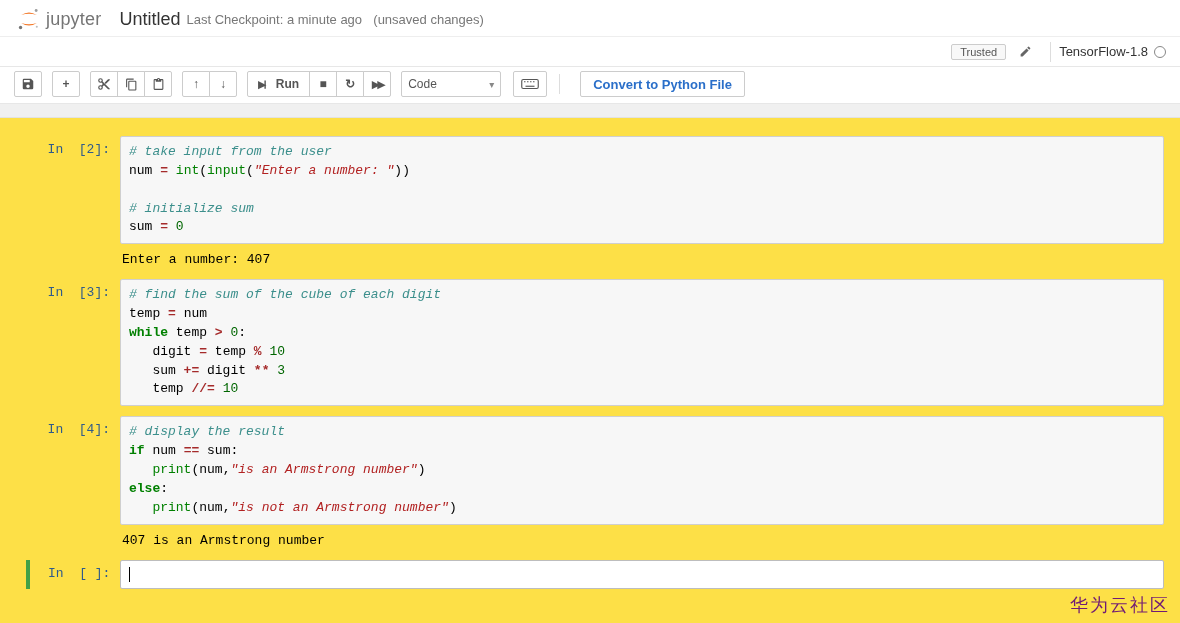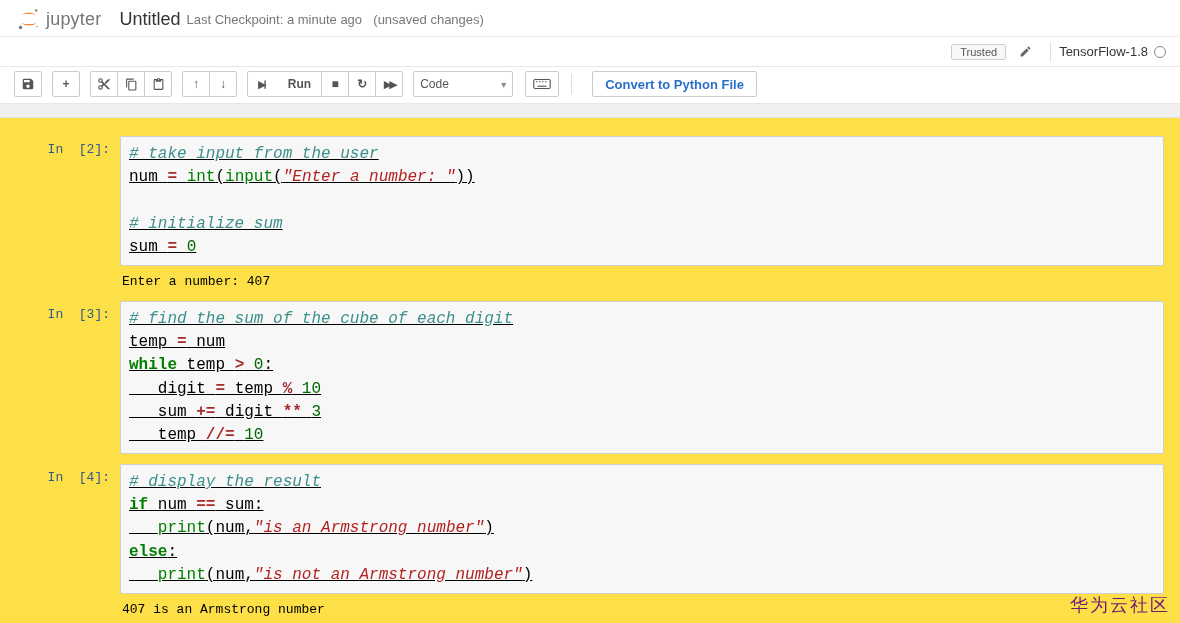--- a/index.html
+++ b/index.html
@@ -25,34 +25,34 @@
   .kernel-indicator { width: 12px; height: 12px; border: 1px solid #888; border-radius: 50%; }
 
   
   .toolbar { display: flex; align-items: center; padding: 4px 14px 6px; gap: 4px; border-bottom: 1px solid #e7e7e7; background:#fff;}
   .btn-group { display: flex; }
   .btn { border: 1px solid #ccc; background: #fff; height: 26px; min-width: 28px; display: flex; align-items: center; justify-content: center; font-size: 12px; color: #555; padding: 0 6px; }
   .btn + .btn { margin-left: -1px; }
   .btn:first-child { border-top-left-radius: 2px; border-bottom-left-radius: 2px; }
   .btn:last-child { border-top-right-radius: 2px; border-bottom-right-radius: 2px; }
   .btn-group + .btn-group { margin-left: 6px; }
-  .run-btn span.label { margin-left: 16px; font-weight: bold; }
+  .run-btn span.label { margin-left: 4px; font-weight: bold; }
   .select-cell { border:1px solid #ccc; height:26px; width:100px; display:flex; align-items:center; justify-content:space-between; padding: 0 6px; font-size: 12px; color:#555; margin-left:6px; border-radius:2px;}
   .select-cell .caret { font-size:10px; color:#888;}
   .convert-btn { border:1px solid #ccc; height:26px; padding: 0 12px; display:flex; align-items:center; font-size:13px; color:#2a6fc9; font-weight:bold; margin-left:8px; border-radius:2px; background:#fff;text-align:center;}
   .kbd-btn { border:1px solid #ccc; height:26px; width:34px; display:flex; align-items:center; justify-content:center; margin-left:8px; border-radius:2px;}
 
   .gap-band { height: 14px; background:#f0f0f0; border-bottom:1px solid #e2e2e2;}
 
   
   .notebook { background:#fde047; padding: 18px 10px 26px; }
   .cell { display:flex; margin-bottom: 10px; padding: 0 6px 0 10px;}
   .prompt { width: 100px; flex-shrink:0; font-family: SimHei, "Courier New", monospace; font-size: 13px; color:#2f5b8b; text-align:right; padding: 6px 10px 0 0; white-space:pre;}
   .cell-content { flex:1; }
-  .input-area { border: 1px solid #cfcfcf; border-radius: 2px; background:#f7f7f7; padding: 6px 8px; font-family: SimHei, "Courier New", Courier, monospace; font-size: 16px; line-height: 1.45; white-space: pre; overflow-x:auto; color:#000;text-decoration:underline;}
+  .input-area { border: 1px solid #cfcfcf; border-radius: 2px; background:#f7f7f7; padding: 6px 8px; font-family: SimHei, "Courier New", Courier, monospace; font-size: 13px; line-height: 1.45; white-space: pre; overflow-x:auto; color:#000;}
   .output-area { font-family: SimHei, "Courier New", Courier, monospace; font-size: 13px; padding: 8px 0 2px 2px; color:#000; white-space:pre;}
   .cell.selected { border-left: 4px solid #42A047; margin-left:16px; padding-left:0;}
   .cell.selected .prompt { width: 90px; padding-left: 18px; }
   .cell.selected .input-area { border:1px solid #bdbdbd; background:#fff; min-height:24px; display:flex; align-items:center;}
   .cursor { display:inline-block; width:1px; height:15px; background:#000; vertical-align:middle;}
 
   
   .c { color:#3c8f8c; font-style: italic; }   
   .kw { color:#008000; font-weight:bold; }    
   .op { color:#a52a2a; font-weight:bold; }    

